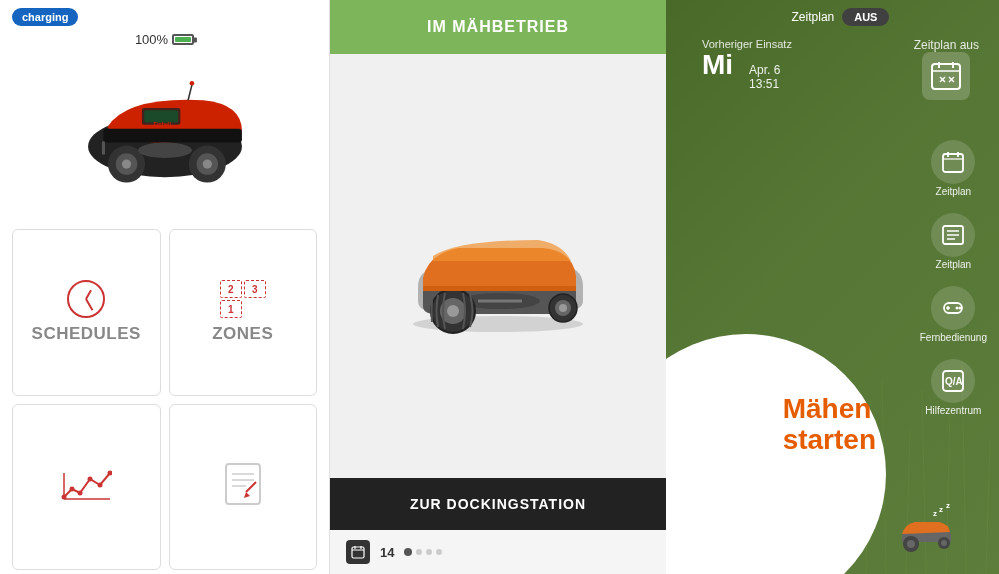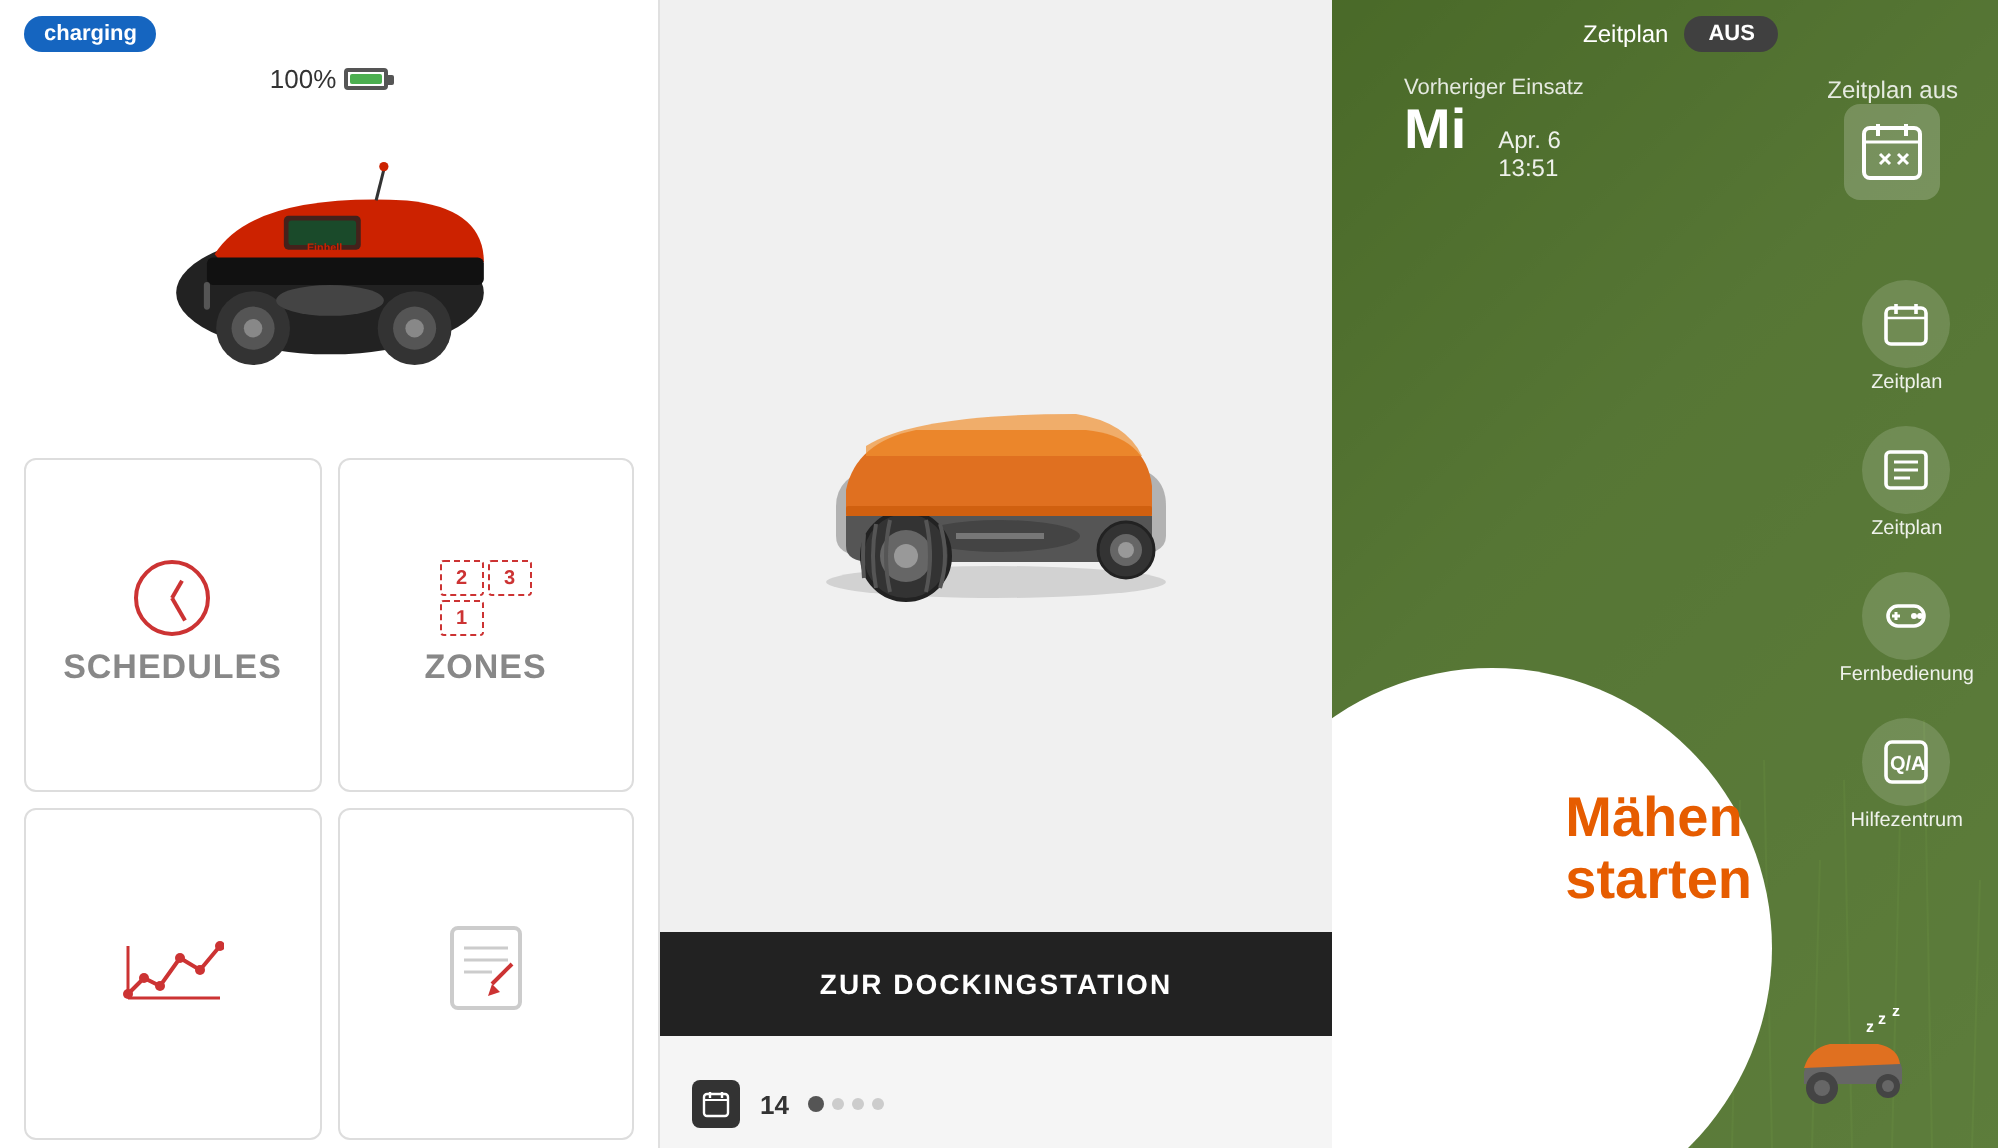--- a/index.html
+++ b/index.html
@@ -156,21 +156,20 @@
       text-align: center;
       border: none;
       cursor: pointer;
     }
     .page-indicator {
       width: 100%;
       padding: 10px 16px;
       display: flex;
       align-items: center;
       gap: 10px;
-      margin-top: 12px;
     }
     .page-num {
       font-size: 13px;
       font-weight: 700;
       color: #333;
     }
     .page-dots {
       display: flex;
       gap: 4px;
       align-items: center;
@@ -506,20 +505,21 @@
         <line x1="22" y1="30" x2="32" y2="20" stroke="#cc3333" stroke-width="2"></line>
         <polygon points="22,30 20,36 26,34" fill="#cc3333"></polygon>
       </svg>
       <span class="card-label"> </span>
     </div>
   </div>
 
 </div>
 
 <div class="middle-panel">
+  <div class="im-maeh-header">IM MÄHBETRIEB</div>
 
   <div class="mower-card">
 
     <svg viewBox="0 0 220 140" width="220" height="140">
 
       <ellipse cx="110" cy="128" rx="85" ry="8" fill="rgba(0,0,0,0.12)"></ellipse>
 
       <path d="M30 90 Q30 75 50 70 L170 70 Q195 70 195 90 L195 105 Q195 115 175 115 L45 115 Q30 115 30 105Z" fill="#888" opacity="0.6"></path>
 
       <path d="M35 82 Q40 58 70 52 L155 52 Q185 55 188 80 L188 100 L35 100Z" fill="#e07020"></path>

